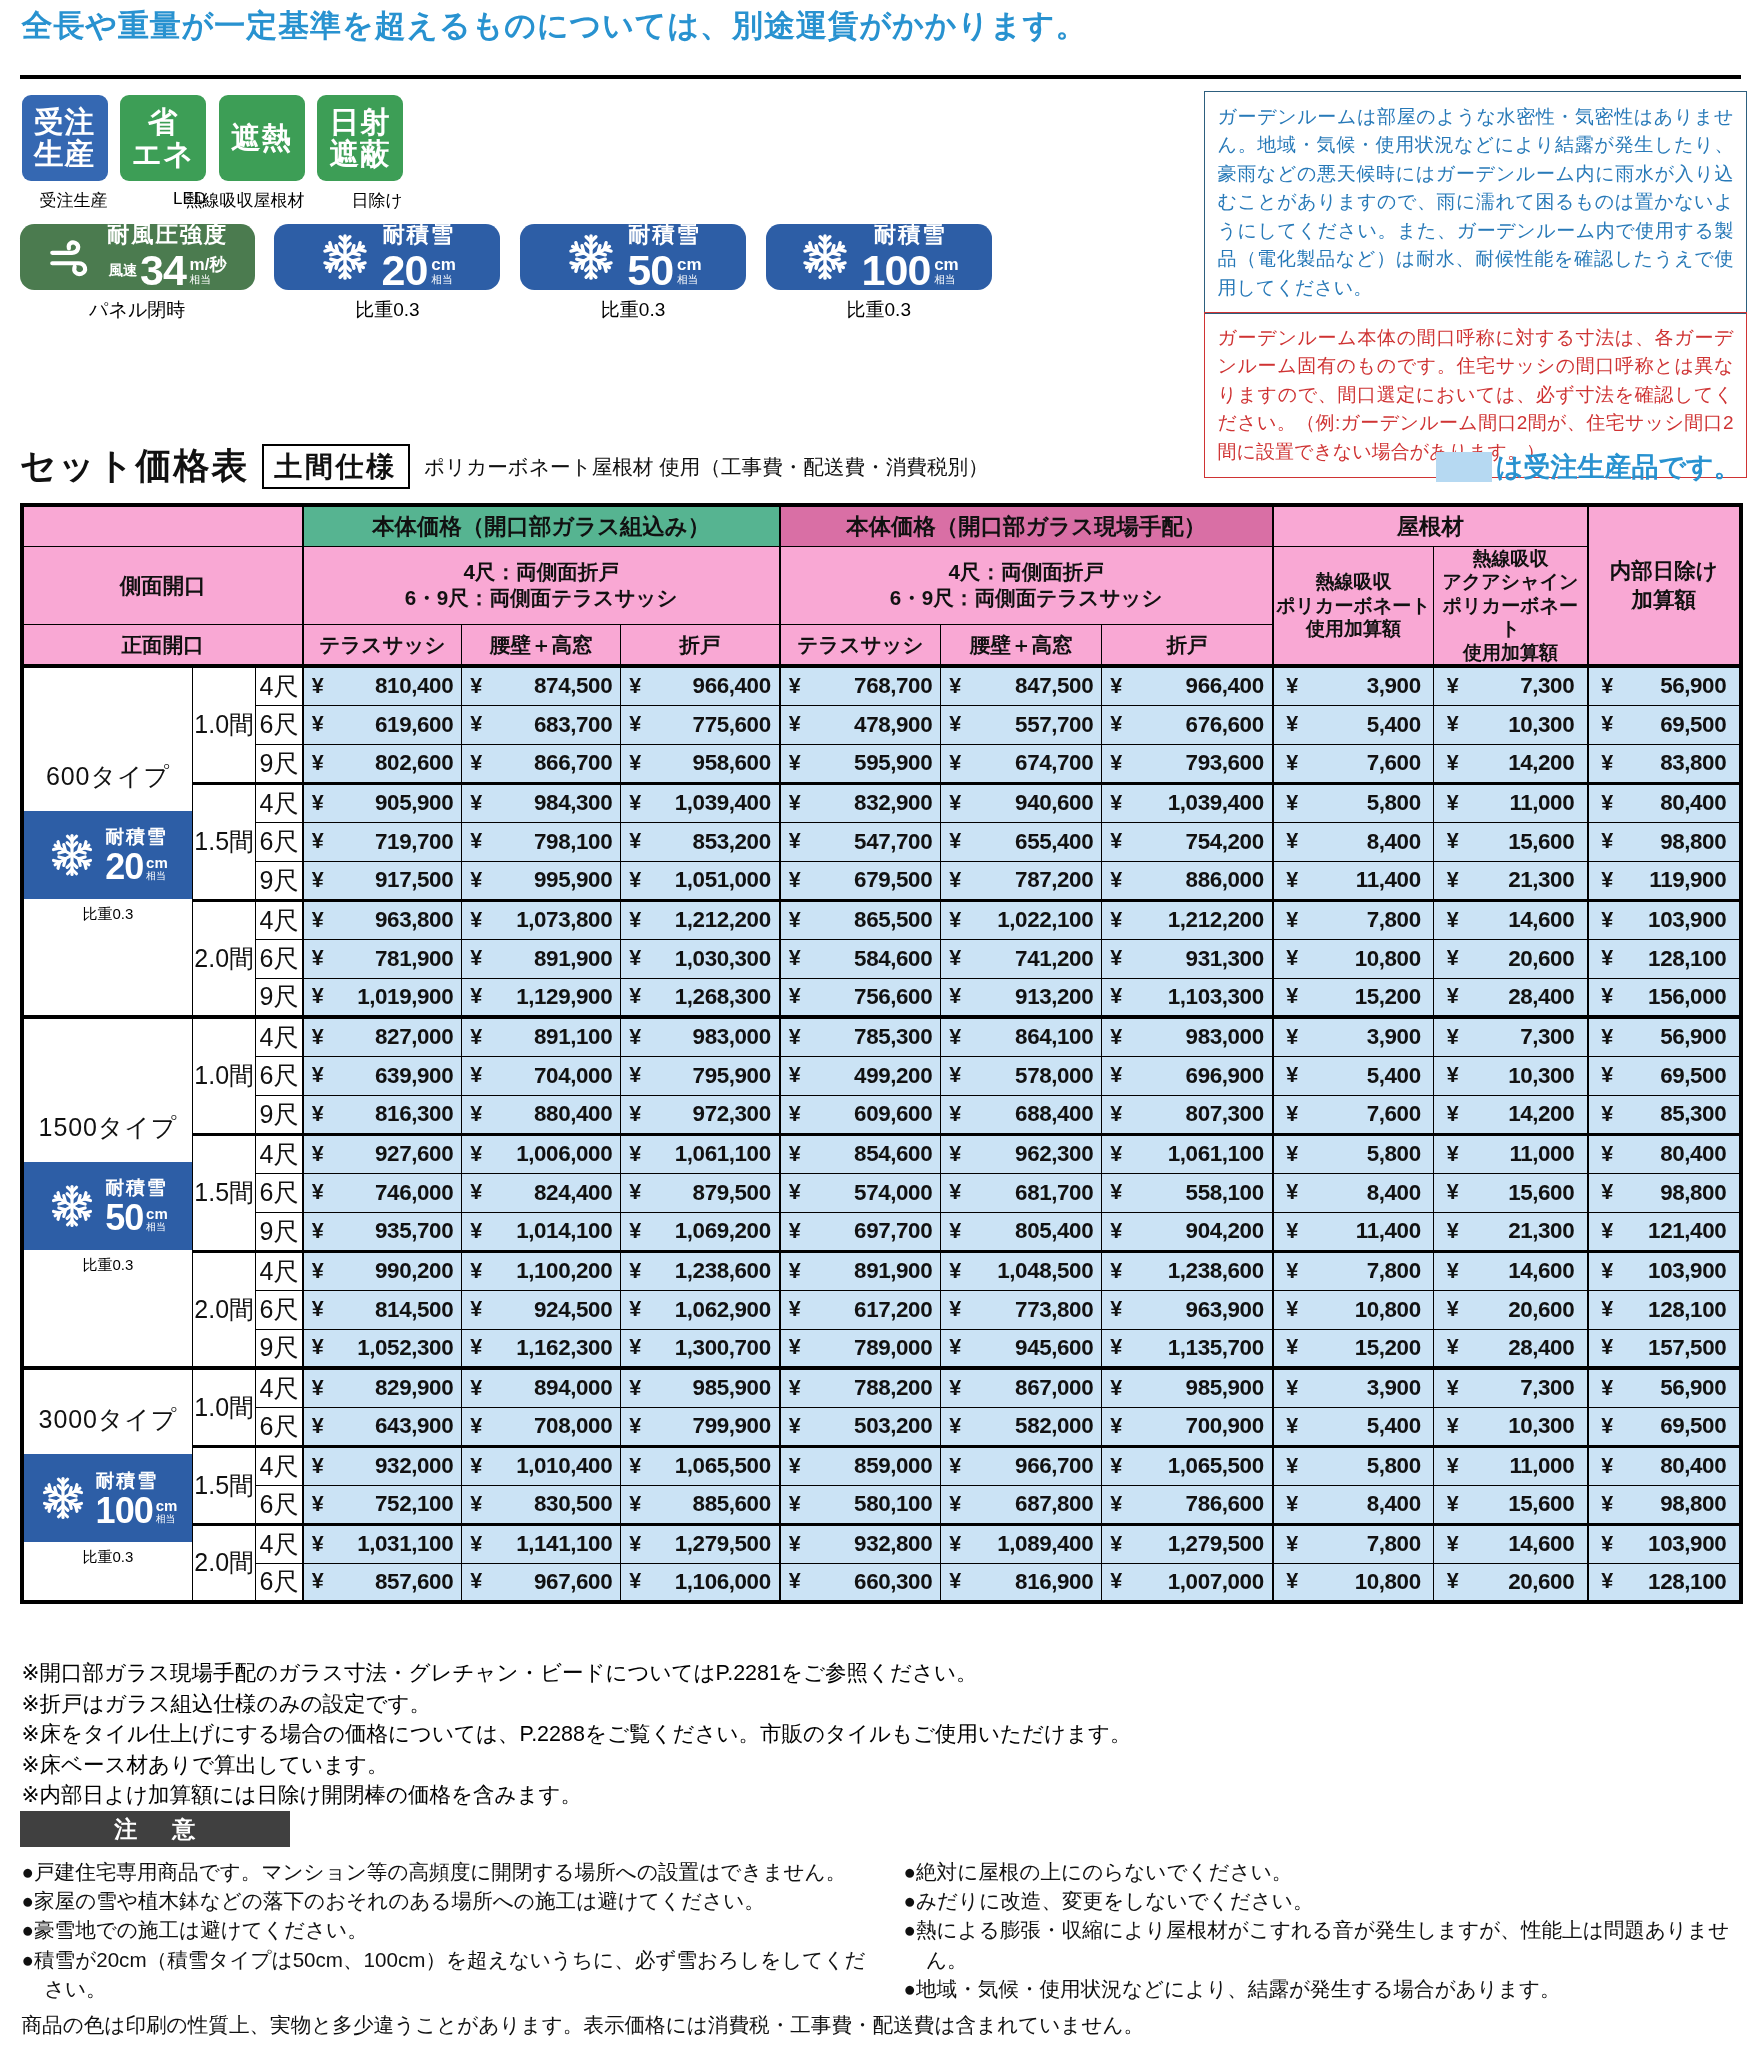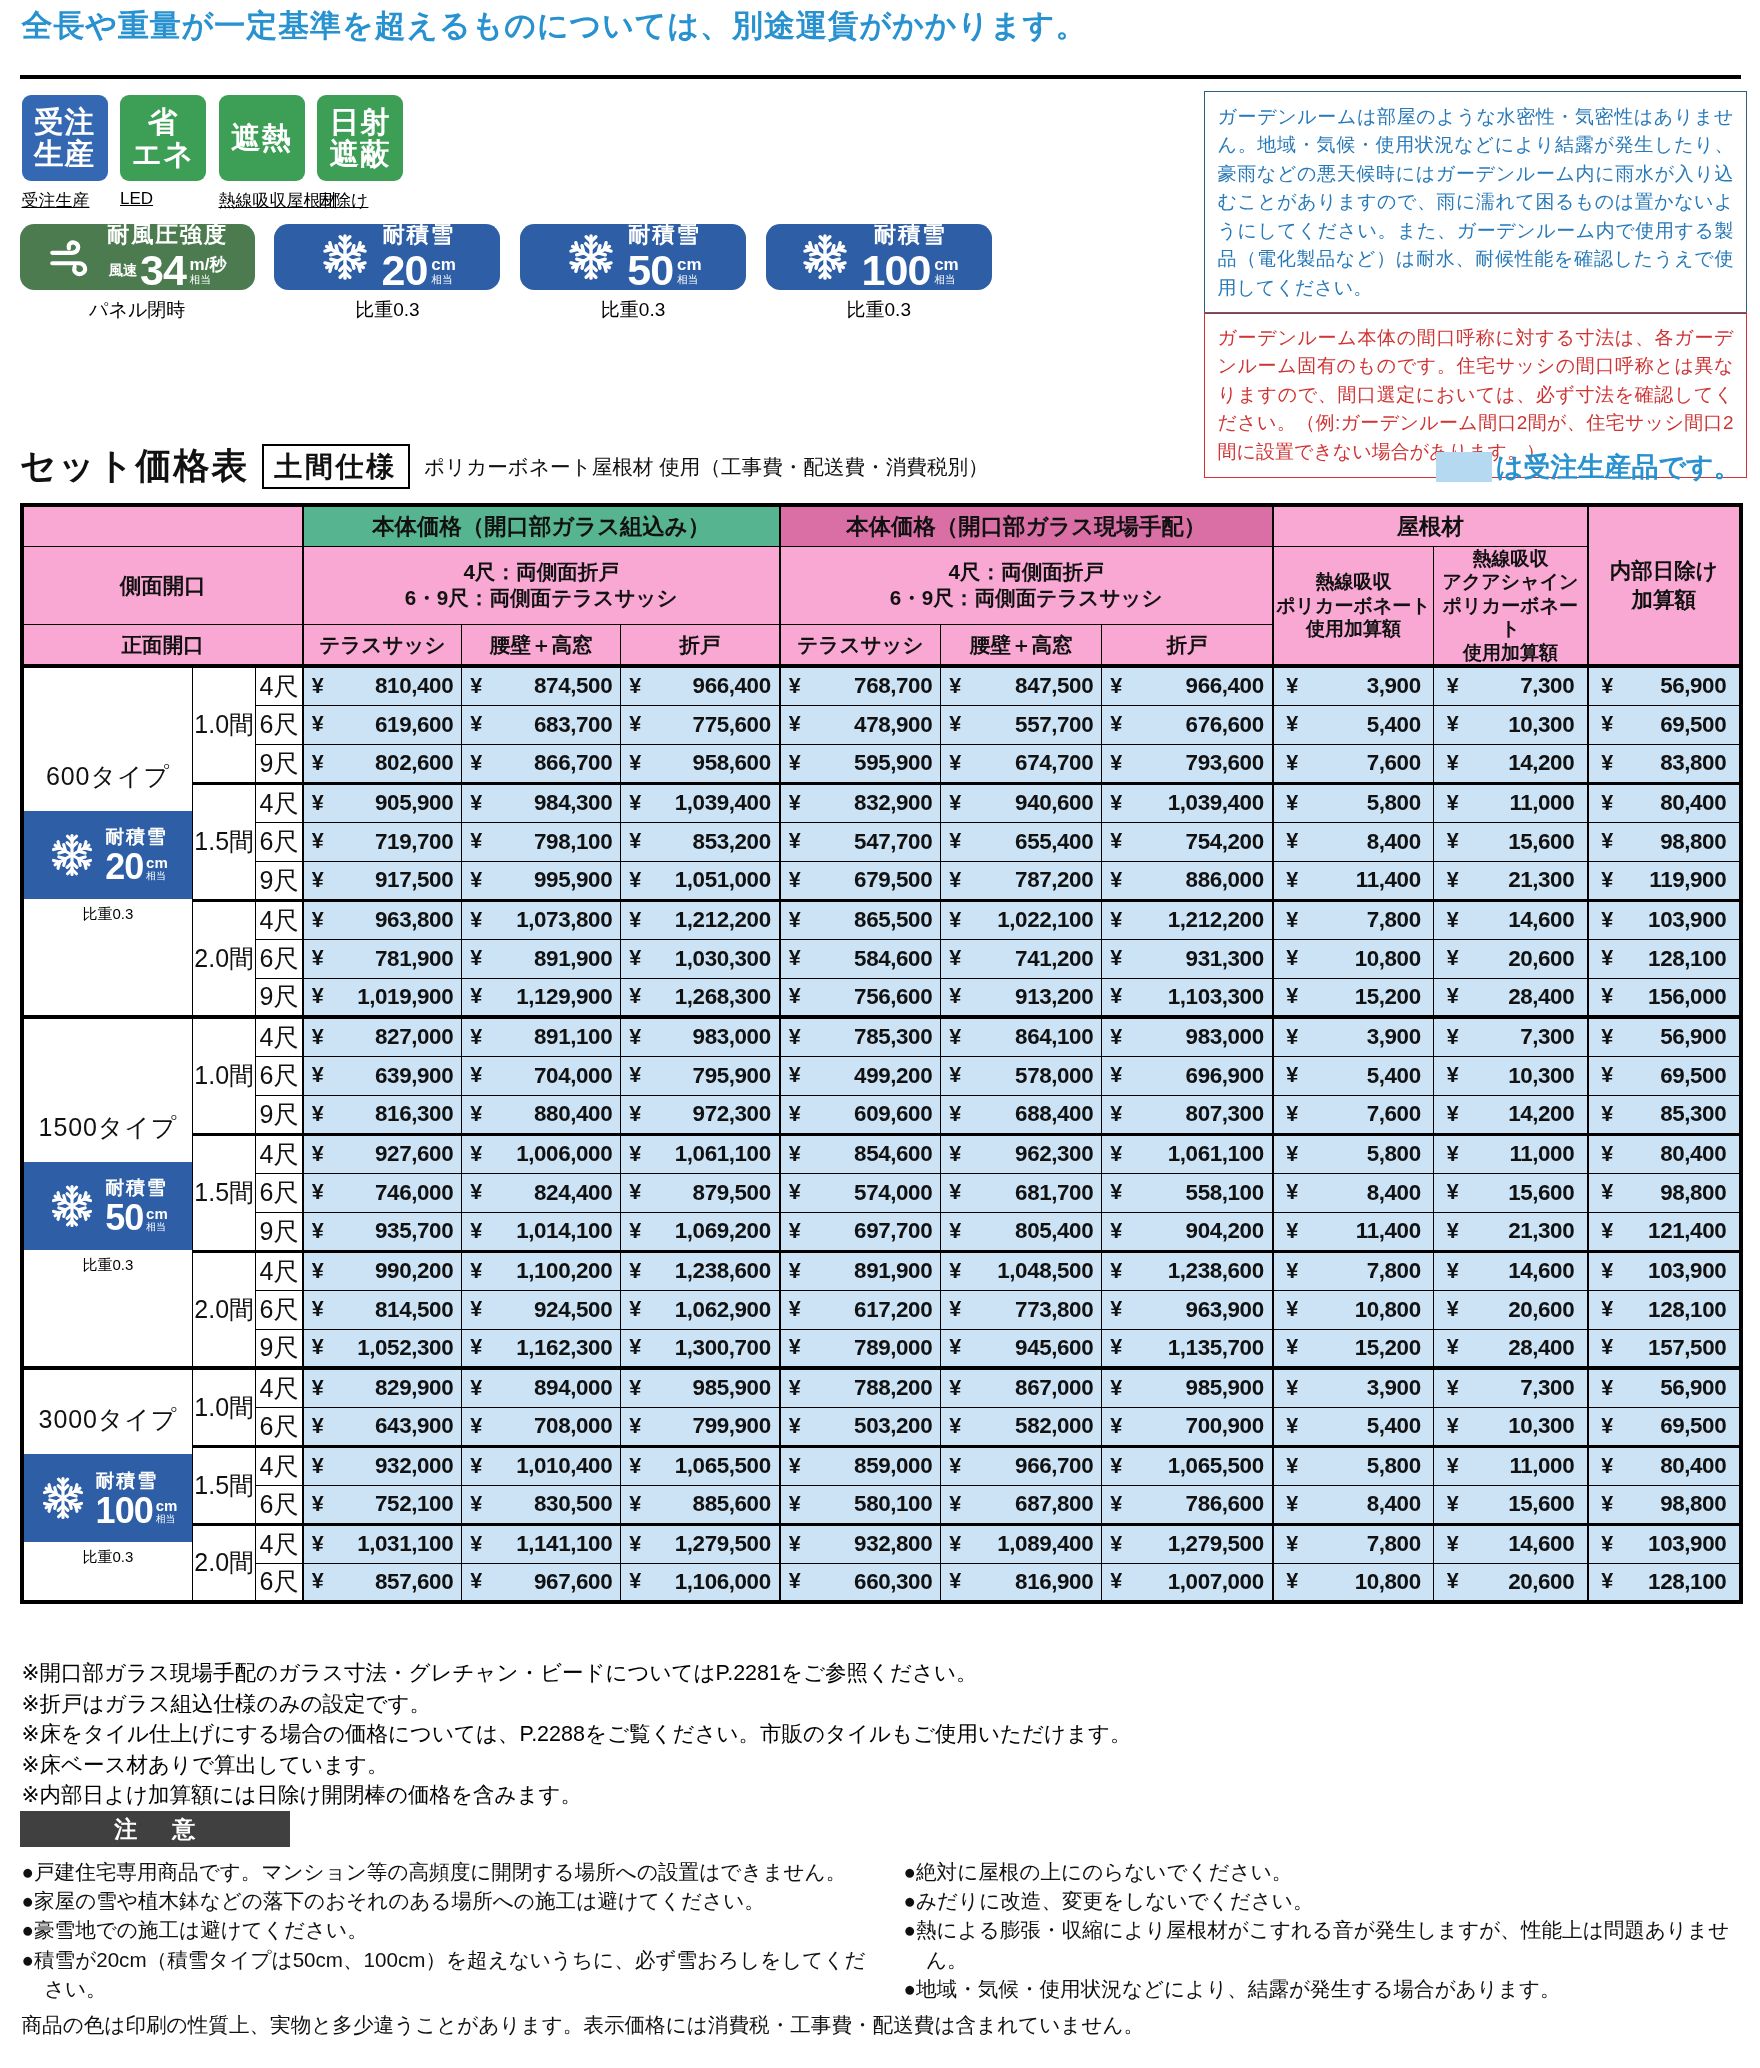--- a/index.html
+++ b/index.html
@@ -10,23 +10,23 @@
     -webkit-font-smoothing:antialiased;
   }
   .page { position:relative; width:1761px; height:2069px; overflow:hidden; }
 
   
   .top-notice { position:absolute; left:21.5px; top:5px; font-size:31px; font-weight:bold; color:#2892d0; letter-spacing:0.9px; white-space:nowrap; }
   .rule { position:absolute; left:19.7px; top:75px; width:1721px; height:3.6px; background:#000; }
 
   
   .feature-row { position:absolute; left:21.5px; top:95px; display:flex; }
-  .fitem { width:86px; margin-right:12.5px; display:flex; flex-direction:column; align-items:flex-start; }
+  .fitem { width:86px; margin-right:12.5px; display:flex; flex-direction:column; align-items:flex-end; }
   .fbadge { width:86px; height:86px; border-radius:9px; color:#fff; display:flex; flex-direction:column; align-items:center; justify-content:center; font-weight:bold; font-size:29.6px; line-height:1.08; letter-spacing:0.9px; }
-  .fcap { font-size:17px; margin-top:8px; white-space:nowrap; color:#000;text-decoration:underline; }
+  .fcap { font-size:17px; margin-top:8px; white-space:nowrap; color:#000; }
 
   
   .perf-row { position:absolute; left:19.7px; top:224px; display:flex; }
   .pitem { display:flex; flex-direction:column; align-items:center; margin-right:19.7px; }
   .pbadge { height:66px; border-radius:14.3px; color:#fff; display:flex; align-items:center; justify-content:center; padding:0 16px; }
   .pbadge.wind { background:#4b7b4f; width:235px; }
   .pbadge.snow { background:#2d5ea6; width:226px; }
   .pbadge .icon { display:flex; margin-right:10.7px; }
   .pbadge .icon svg { width:52px; height:52px; }
   .pbadge.wind .icon svg { width:50px; height:50px; }

